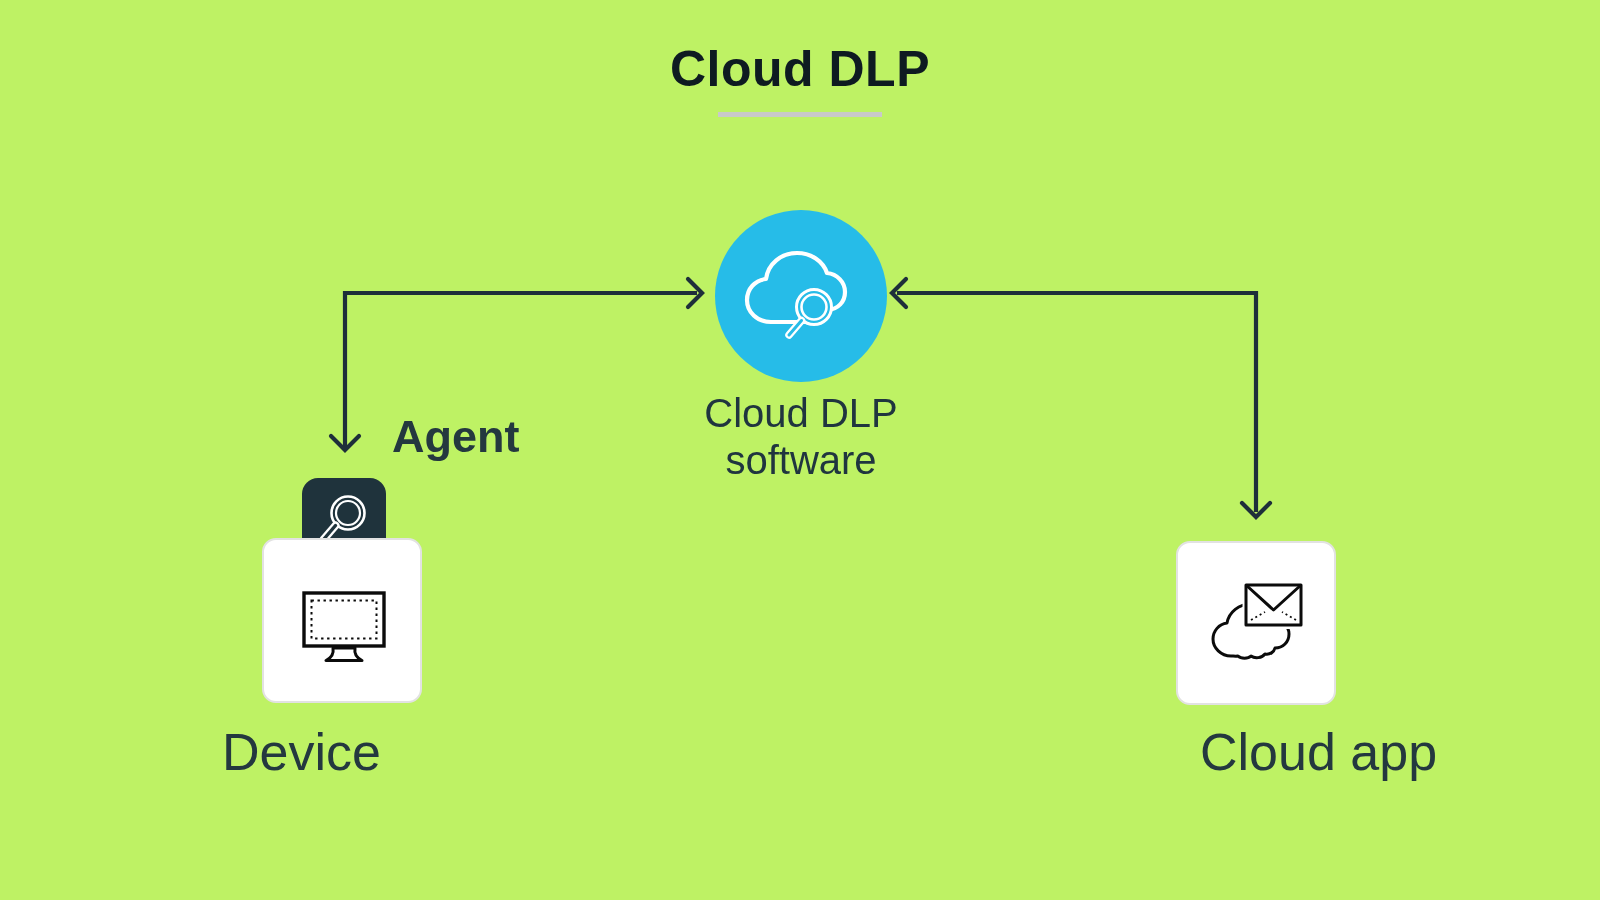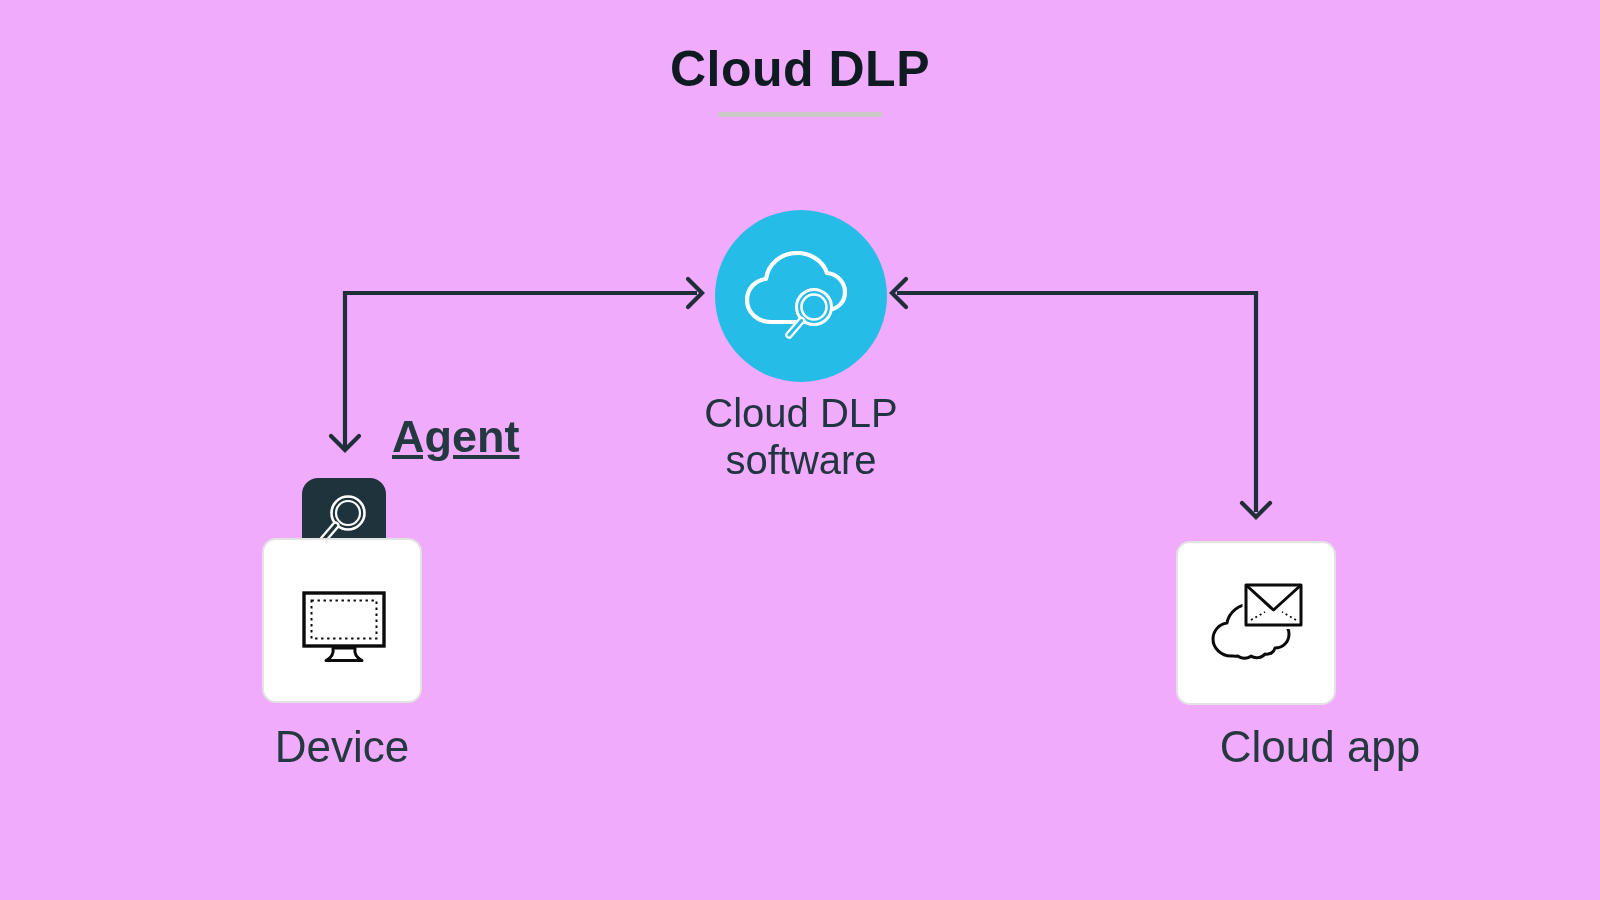--- a/index.html
+++ b/index.html
@@ -1,17 +1,17 @@
 <!DOCTYPE html>
 <html><head>
 <meta charset="utf-8">
 <style>
   html,body{margin:0;padding:0;background:#ffffff;}
   #canvas{
-    position:relative;width:1600px;height:900px;background:#f0abfc;overflow:hidden;
+    position:relative;width:1600px;height:900px;background:#bef264;overflow:hidden;
     font-family:"Liberation Sans", sans-serif;
   }
   .abs{position:absolute;}
   #title{
     left:0;top:40px;width:1600px;text-align:center;
     font-size:50px;font-weight:700;letter-spacing:.5px;color:#0e1b21;
   }
   #title-underline{
     left:718px;top:112px;width:164px;height:5px;background:#c9c9c9;
   }
@@ -19,34 +19,34 @@
   #cloud-circle{
     left:715px;top:210px;width:172px;height:172px;border-radius:50%;
     background:#26bce8;
   }
   #cloud-circle svg{position:absolute;left:0;top:0;}
   #center-label{
     left:640px;top:390px;width:322px;text-align:center;
     font-size:40px;line-height:47px;color:#20353f;white-space:pre-line;
   }
   #agent-label{
-    left:392px;top:411px;font-size:45px;font-weight:700;color:#24383f;text-decoration:underline;
+    left:392px;top:411px;font-size:45px;font-weight:700;color:#24383f;
   }
   #agent-icon{
     left:302px;top:478px;width:84px;height:84px;border-radius:16px;
     background:#1f333c;
   }
   .node-box{
     width:160px;height:164px;border-radius:14px;border:2px solid #e2e2e2;
     background:#ffffff;box-sizing:border-box;
   }
   #device-box{left:262px;top:538px;height:165px;}
   #cloudapp-box{left:1176px;top:541px;}
   .node-label{
-    width:240px;text-align:center;font-size:44px;color:#24383f;
+    width:240px;text-align:left;font-size:52px;color:#24383f;
   }
   #device-label{left:222px;top:722px;}
   #cloudapp-label{left:1200px;top:722px;}
 </style>
 </head>
 <body>
 
 <div id="canvas">
 
   <div id="title" class="abs">Cloud DLP</div>

